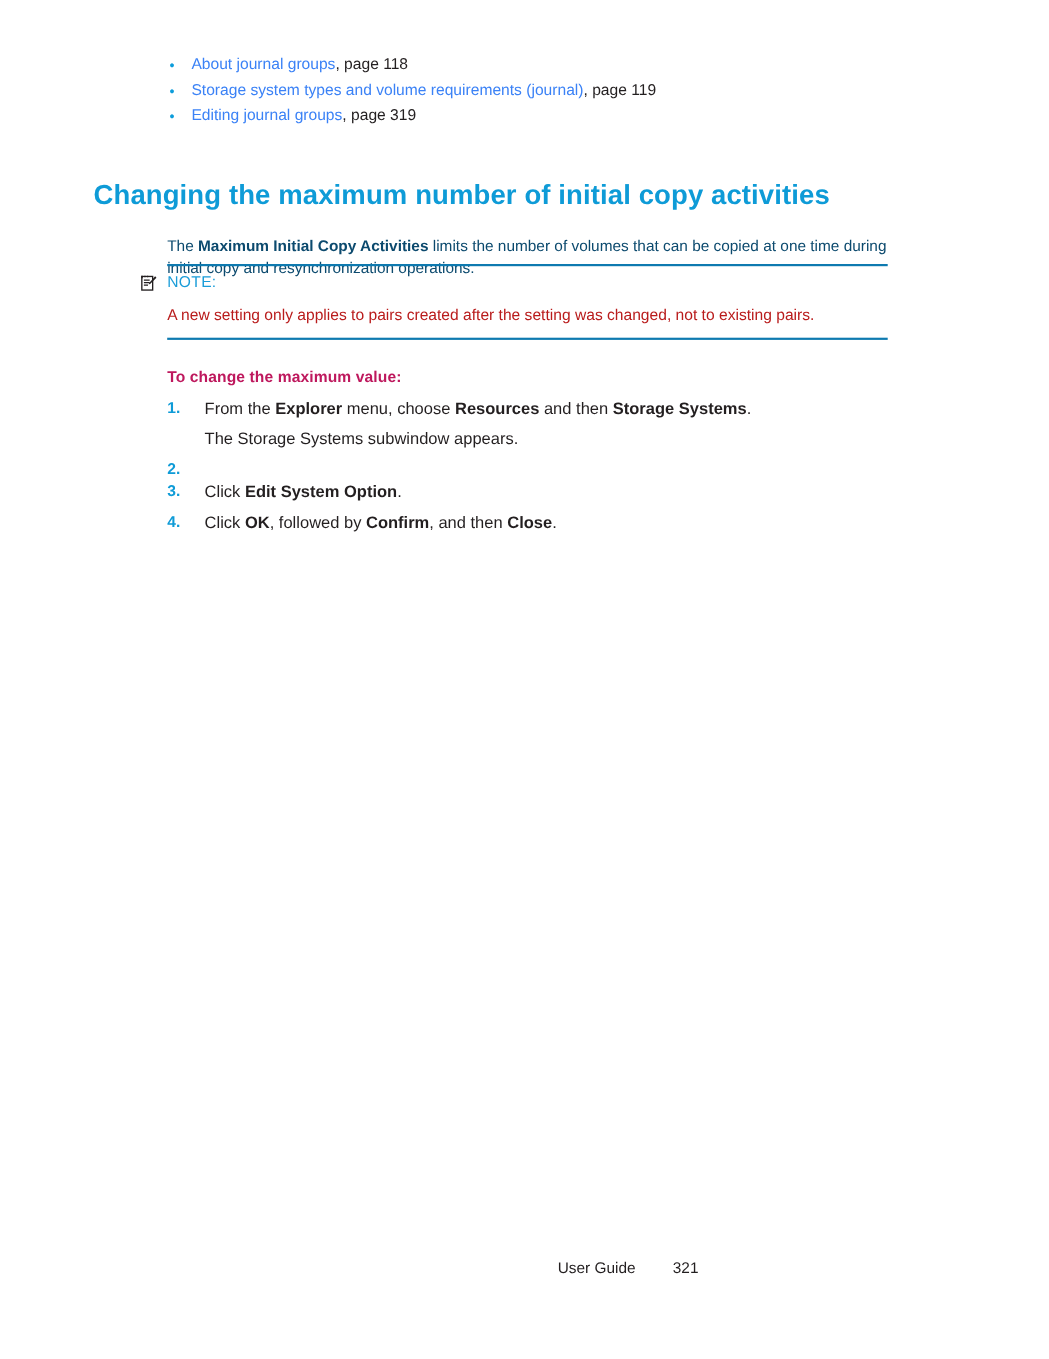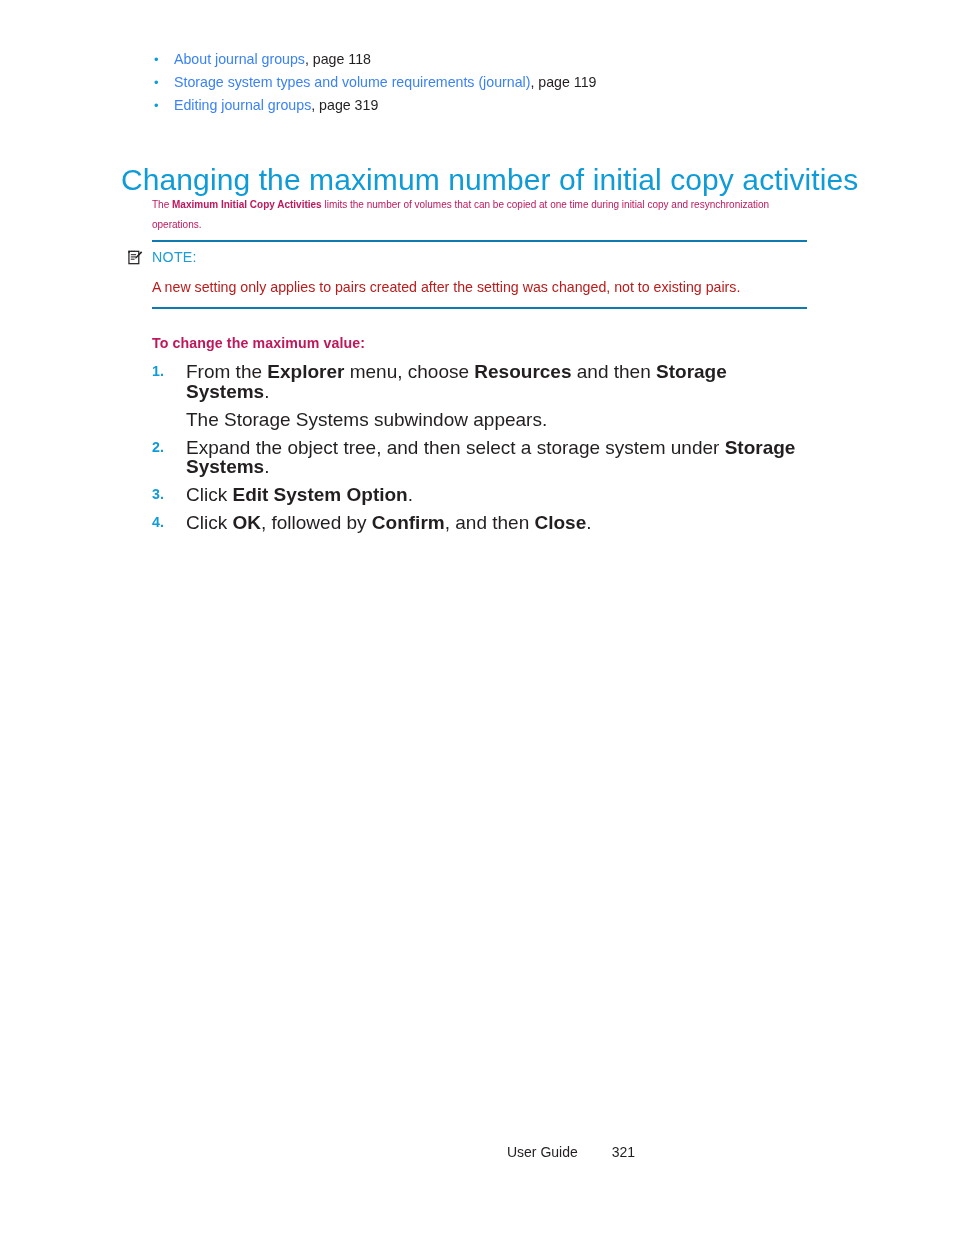--- a/index.html
+++ b/index.html
@@ -51,38 +51,37 @@
   }
   .xref-link {
     color: #3b82f6;
   }
 
   
   .section-heading {
     position: absolute;
     left: 85px;
     top: 146px;
-    font-size: 30px;
+    font-size: 25px;
     line-height: 28px;
-    font-weight: 400;
+    font-weight: 700;
     color: #0e9bd7;
     letter-spacing: 0.1px;
     white-space: nowrap;
-    margin-left: 36px;
   }
 
   
   .intro-para {
     position: absolute;
     left: 152px;
-    top: 185px;
+    top: 200px;
     width: 655px;
-    font-size: 10px;
-    line-height: 19.5px;
-    color: #be185d;
+    font-size: 14px;
+    line-height: 19.5px;
+    color: #0c4a6e;
   }
 
   
   .note-block {
     position: absolute;
     left: 128px;
     top: 240px;
     width: 680px;
   }
   .note-rule {
@@ -144,21 +143,21 @@
     flex: 0 0 34px;
     font-size: 14.2px;
     line-height: 19.5px;
     font-weight: bold;
     color: #0e9bd7;
   }
   .step-content {
     flex: 1 1 auto;
   }
   .step-line {
-    font-size: 19px;
+    font-size: 15px;
     line-height: 19.5px;
     color: #231f20;
     margin-bottom: 8.5px;
   }
   .step-line.sub {
     margin-bottom: 8.5px;
   }
 
   
   .footer {
@@ -230,21 +229,20 @@
       <div class="step">
         <div class="step-num">1.</div>
         <div class="step-content">
           <div class="step-line"><span>From the </span><b>Explorer</b><span> menu, choose </span><b>Resources</b><span> and then </span><b>Storage Systems</b><span>.</span></div>
           <div class="step-line sub"><span>The Storage Systems subwindow appears.</span></div>
         </div>
       </div>
       <div class="step">
         <div class="step-num">2.</div>
         <div class="step-content">
-          <div class="step-line"><span>Expand the object tree, and then select a storage system under </span><b>Storage Systems</b><span>.</span></div>
         </div>
       </div>
       <div class="step">
         <div class="step-num">3.</div>
         <div class="step-content">
           <div class="step-line"><span>Click </span><b>Edit System Option</b><span>.</span></div>
         </div>
       </div>
       <div class="step">
         <div class="step-num">4.</div>

